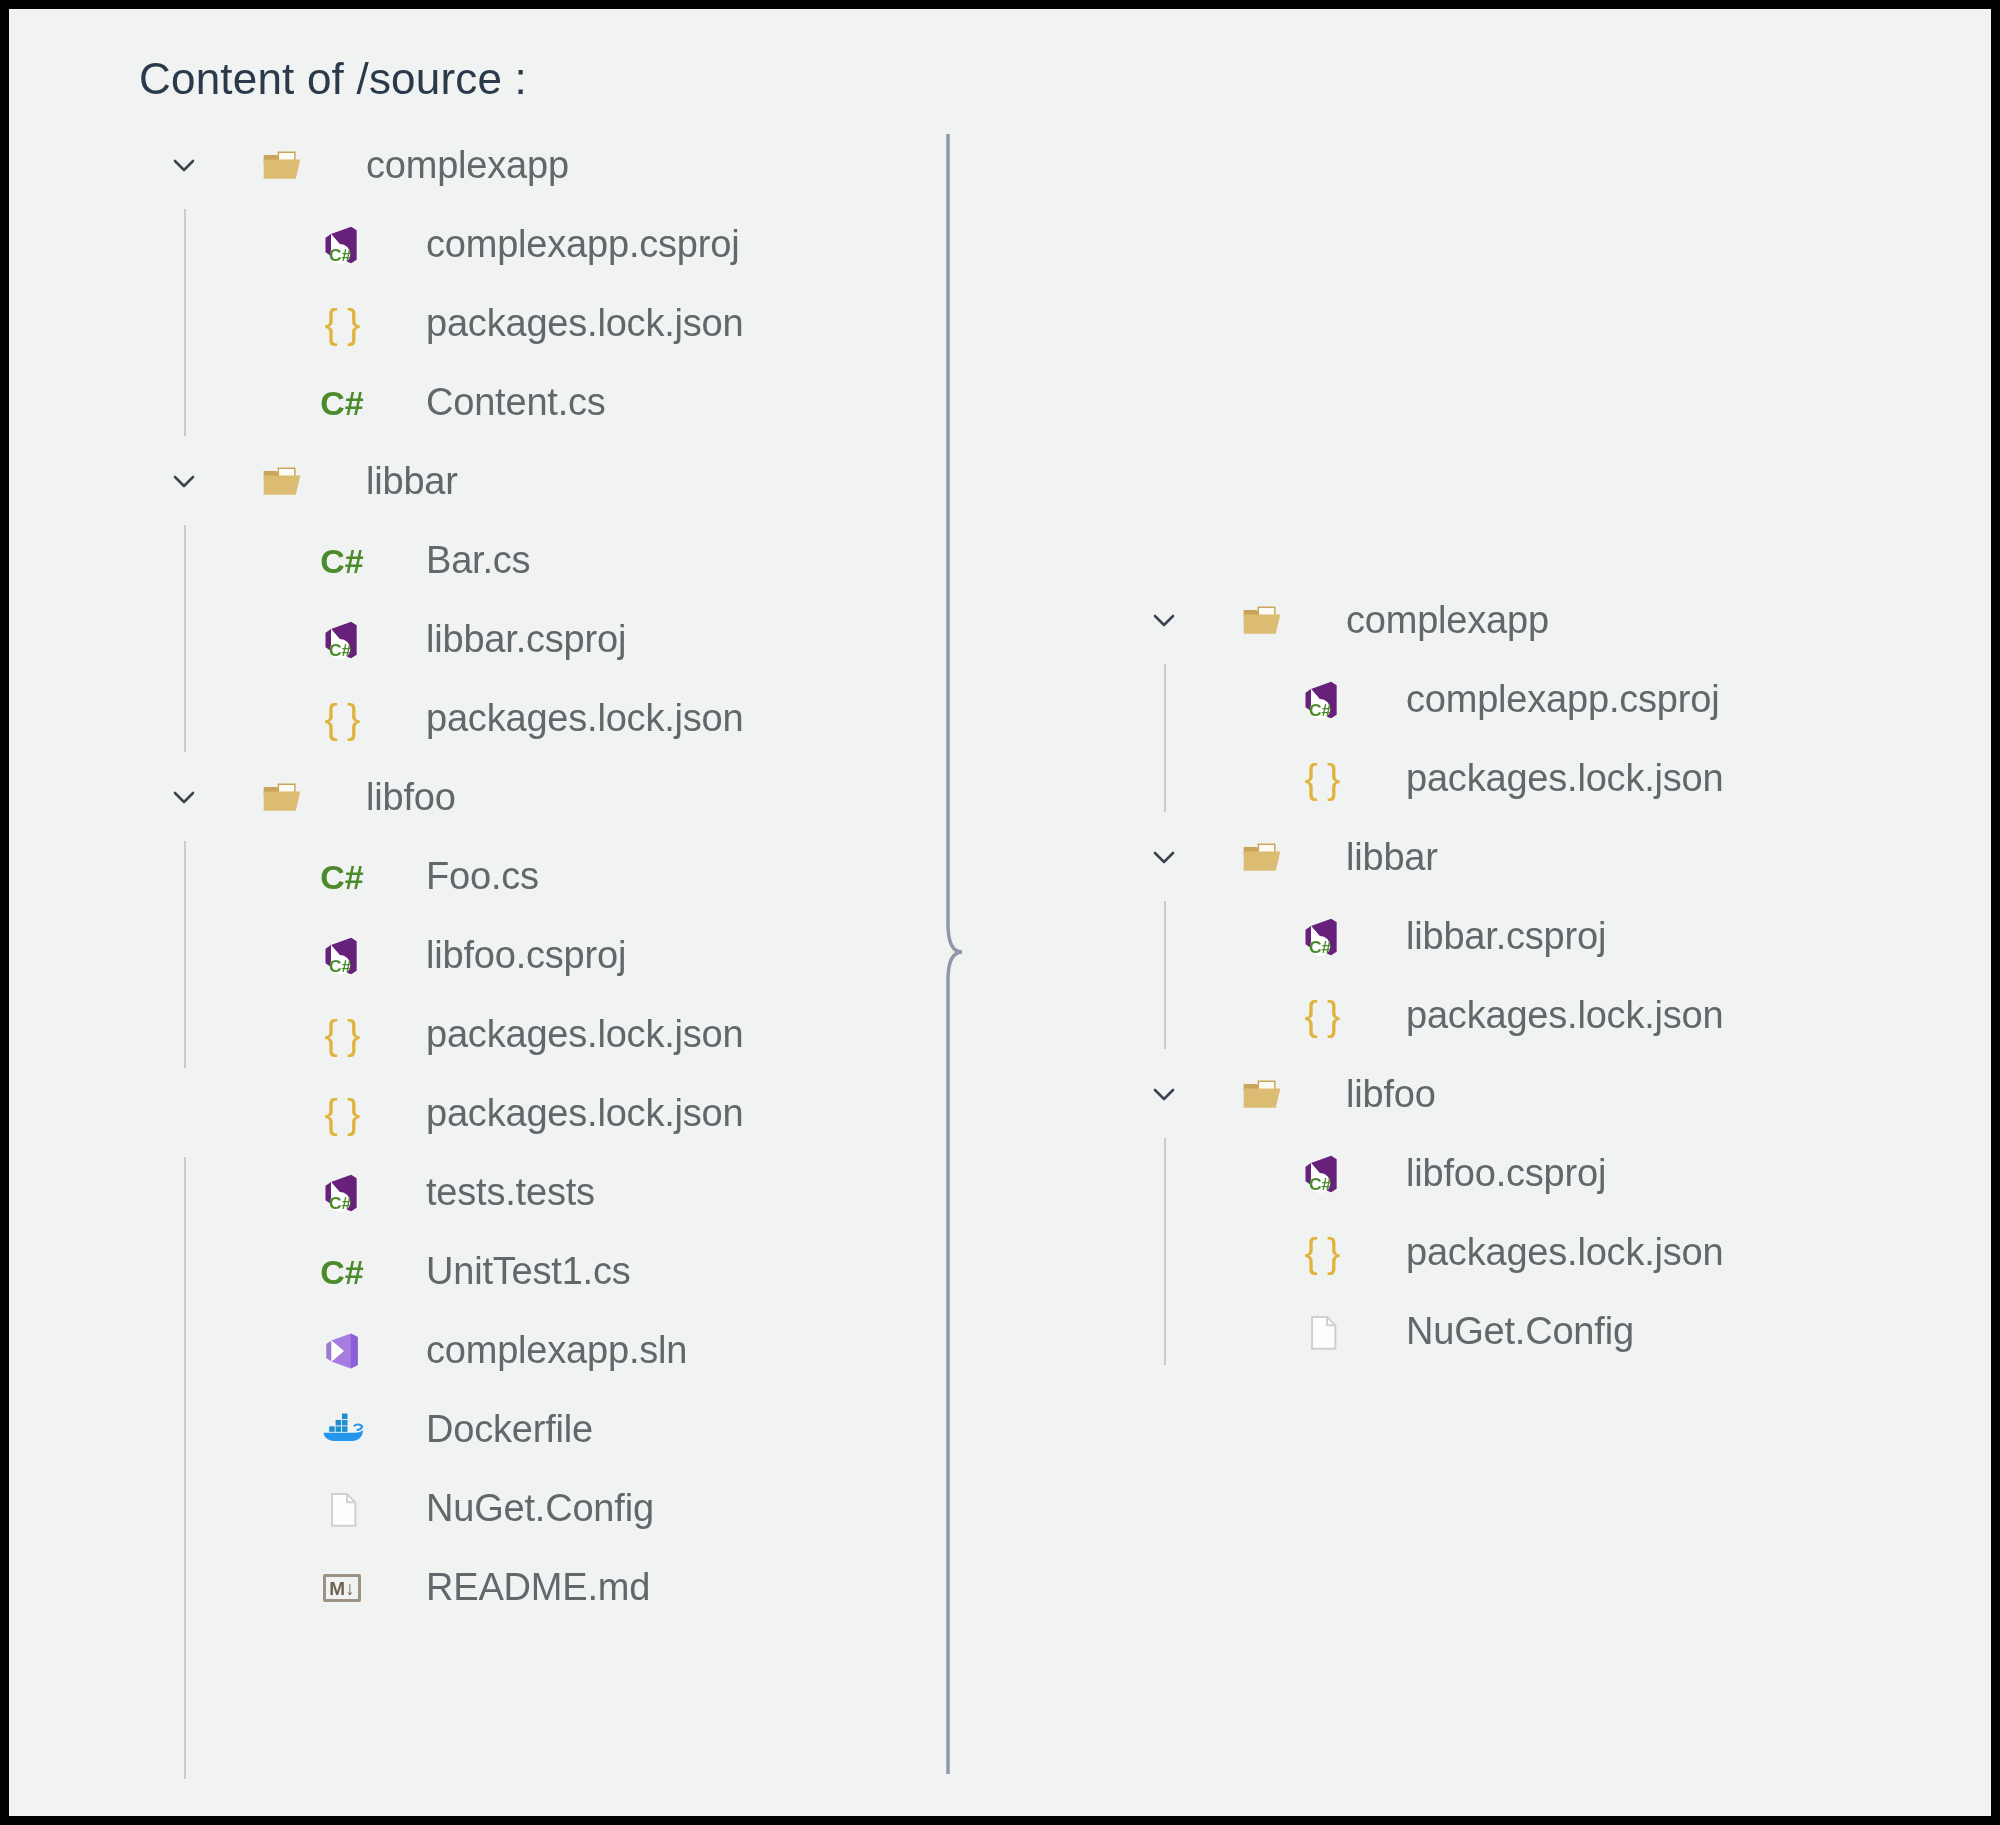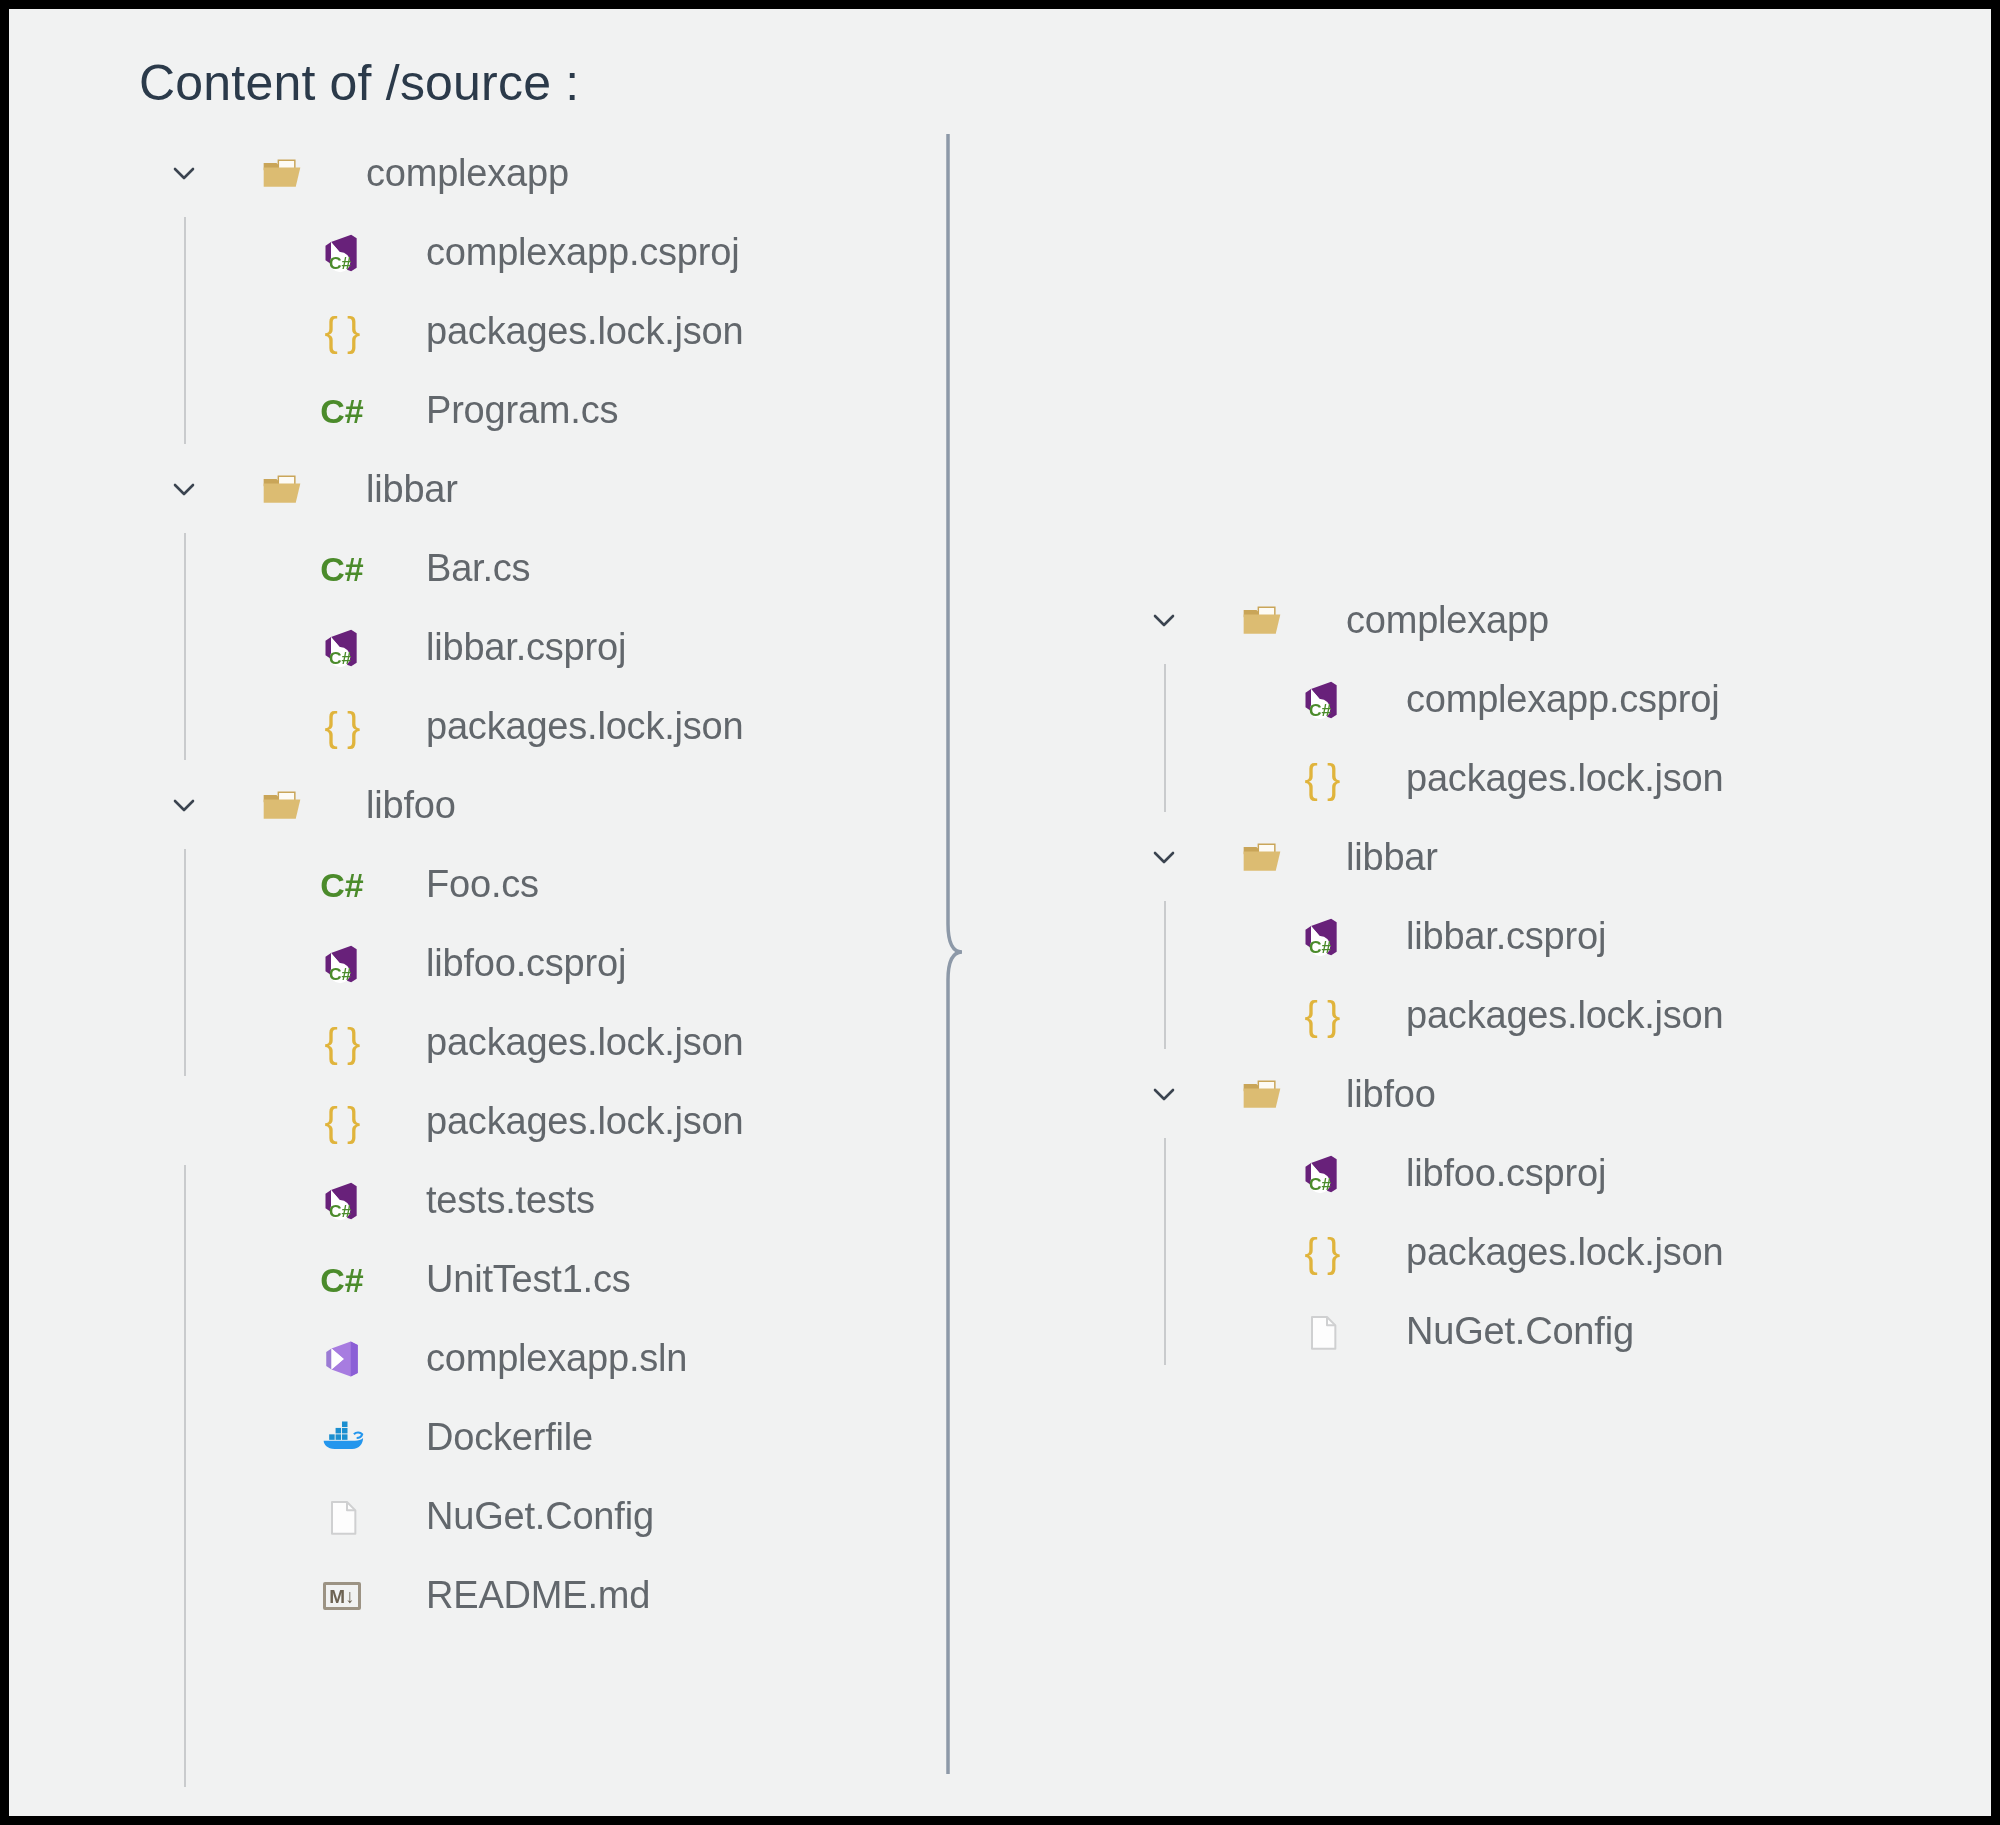--- a/index.html
+++ b/index.html
@@ -17,21 +17,21 @@
     height: 1825px;
     box-sizing: border-box;
     border: 9px solid #000000;
     background: #f1f2f2;
     overflow: hidden;
   }
   .panel {
     position: absolute;
   }
   .panel-heading {
-    font-size: 50px;
+    font-size: 44px;
     color: #2b3a4a;
     letter-spacing: 0.2px;
     white-space: nowrap;
     font-family: "Liberation Sans", sans-serif;
   }
   
   .divider {
     position: absolute;
     left: 920px;
     top: 125px;
@@ -161,21 +161,21 @@
           <span class="icon">
             <span class="brace">{&nbsp;}</span>
           </span>
           <span class="label">packages.lock.json</span>
         </div>
         <div class="row" style="padding-left:60px;">
           <span class="chev"></span>
           <span class="icon">
             <span class="cs-text">C#</span>
           </span>
-          <span class="label">Program.cs</span>
+          <span class="label">Content.cs</span>
         </div>
         <div class="row" style="padding-left:0px;">
           <span class="chev">
             <svg width="40" height="40" viewBox="0 0 40 40" fill="none" xmlns="http://www.w3.org/2000/svg">
               <path d="M11 16 L20 25 L29 16" stroke="#3b4450" stroke-width="2.6" stroke-linecap="round" stroke-linejoin="round"></path>
             </svg>
           </span>
           <span class="icon">
             <svg width="44" height="44" viewBox="0 0 48 48" xmlns="http://www.w3.org/2000/svg">
               <path d="M4 12 h14 l4 4 h8 v4 h-26 z" fill="#c9a558"></path>

